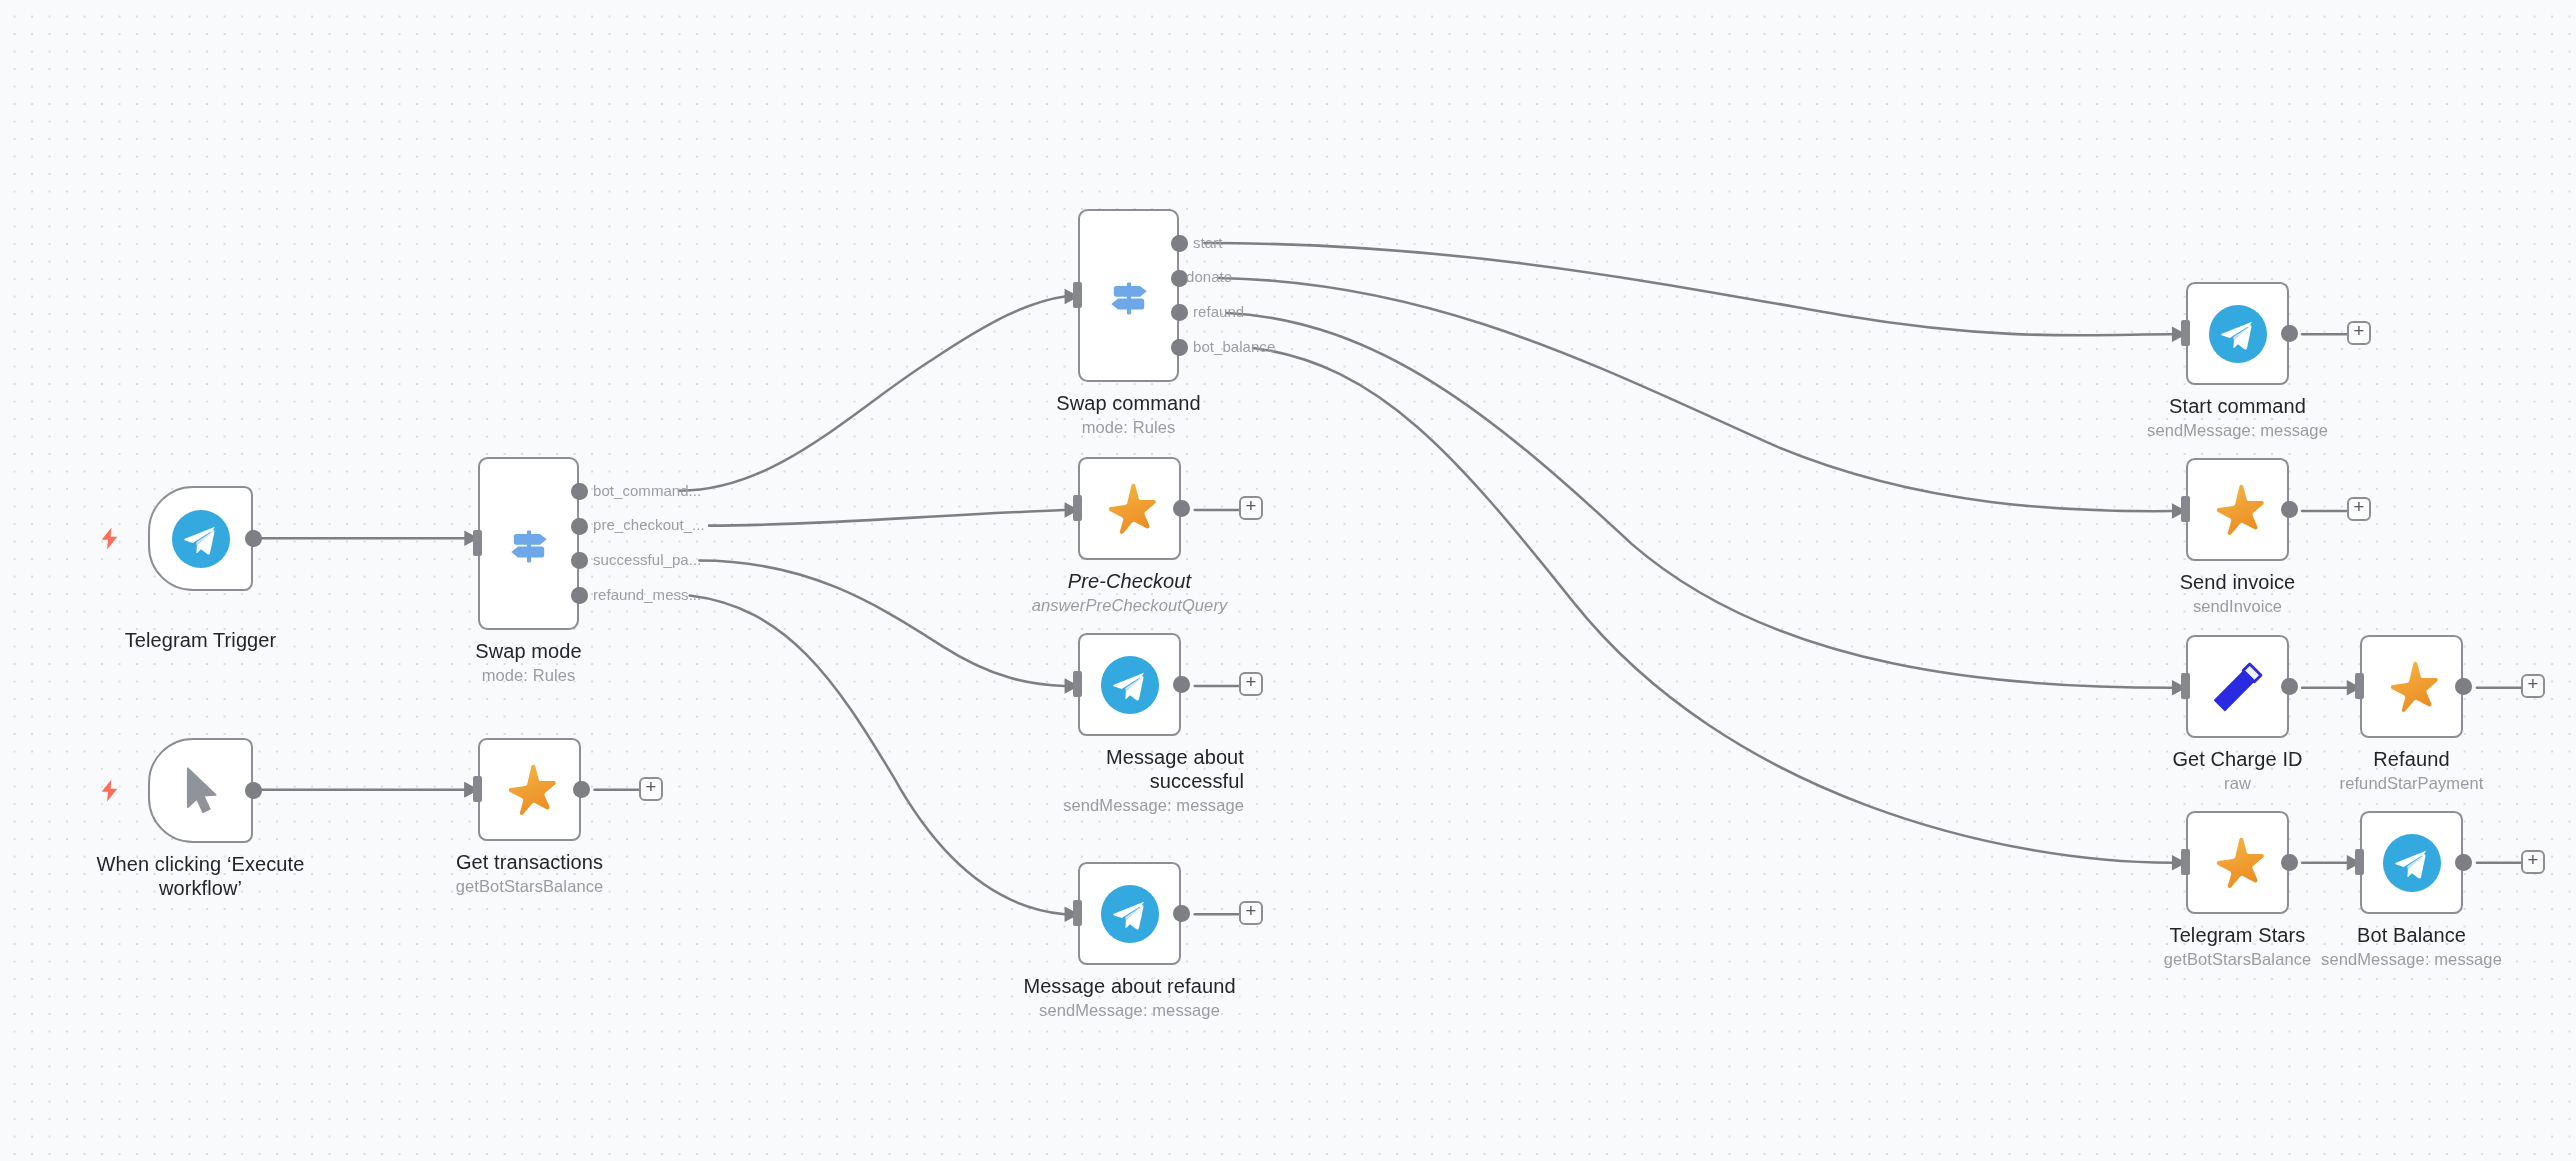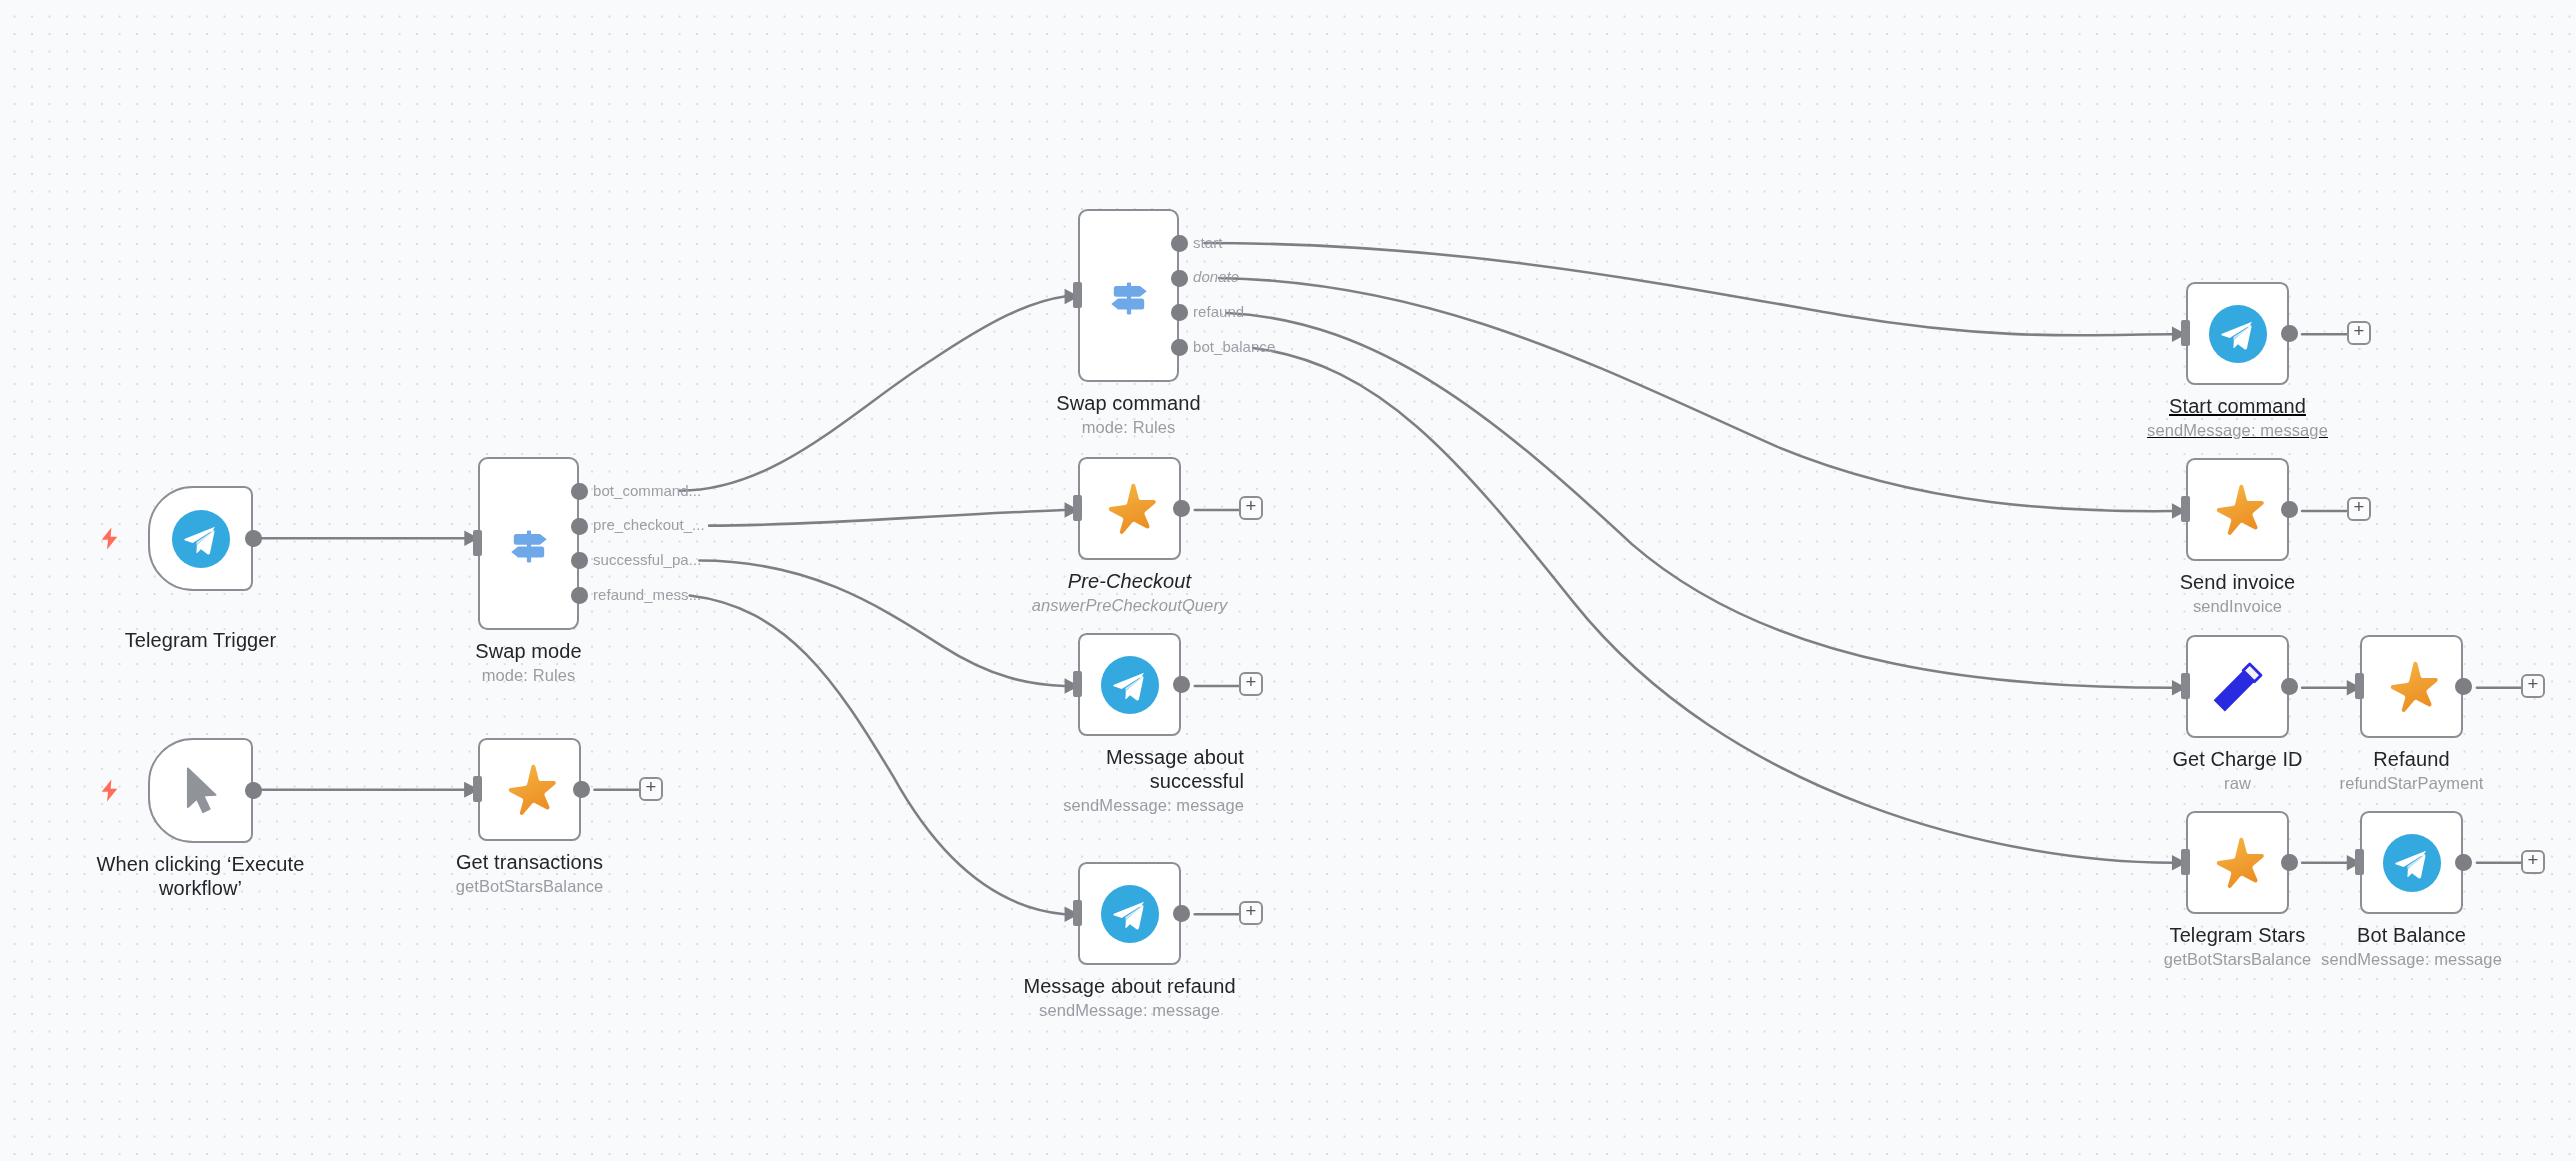--- a/index.html
+++ b/index.html
@@ -202,21 +202,21 @@
         <rect x="29.5" y="16" width="5" height="38" rx="1.6"></rect>
         <path d="M17 20 h28 l8 6.5 -8 6.5 h-28 a3 3 0 0 1 -3 -3 v-7 a3 3 0 0 1 3 -3 z"></path>
         <path d="M47 35 h-28 l-8 6.5 8 6.5 h28 a3 3 0 0 0 3 -3 v-7 a3 3 0 0 0 -3 -3 z"></path>
       </g>
     </svg>
         </div>
         <div class="in-bar" style="left:-4.9px;top:73px;"></div>
         <div class="out-dot" style="left:93px;top:26px;"></div>
         <span class="port-label" style="left:115px;top:25px;">start</span>
         <div class="out-dot" style="left:93px;top:61px;"></div>
-        <span class="port-label" style="left:115px;top:59px;font-style:italic;">donate</span>
+        <span class="port-label" style="left:108px;top:59px;">donate</span>
         <div class="out-dot" style="left:93px;top:95px;"></div>
         <span class="port-label" style="left:115px;top:94px;">refaund</span>
         <div class="out-dot" style="left:93px;top:130px;"></div>
         <span class="port-label" style="left:115px;top:129px;">bot_balance</span>
         <div class="caption" style="top:182px;width:227px;">
              <div class="title">Swap command</div>
              <div class="subtitle">mode: Rules</div>
            </div>
       </div>
       <div class="node" style="left: 1078px; top: 457px; width: 103px; height: 103px;">
@@ -322,21 +322,21 @@
       <circle cx="32" cy="32" r="31" fill="#34a9e0"></circle>
       <path d="M47 19 L15.5 31.4c-1.7.7-1.7 1.9-.3 2.3l8 2.5 18.6-11.7c.9-.5 1.7-.2 1 .4L27.6 38.4l-.5 8.6c.7 0 1-.3 1.4-.7l3.4-3.3 7.1 5.2c1.3.7 2.2.3 2.6-1.2l4.7-22.1c.5-1.8-.6-2.6-1.8-2.1z" fill="#ffffff"></path>
       <path d="M27.1 38.4l18.6-14.6c.7-.6-.1-.9-1-.4L27.1 35.1z" fill="#cfe5f3"></path>
     </svg>
         </div>
         <div class="in-bar" style="left:-4.9px;top:38px;"></div>
         <div class="out-dot" style="left:95px;top:43px;"></div>
         <div class="plus" style="left:161px;top:39px;">
           <span>+</span>
         </div>
-        <div class="caption" style="top:112px;width:229px;text-decoration:underline;">
+        <div class="caption" style="top:112px;width:229px;">
              <div class="title">Start command</div>
              <div class="subtitle">sendMessage: message</div>
            </div>
       </div>
       <div class="node" style="left: 2186px; top: 458px; width: 103px; height: 103px;">
         <div class="box " style="width:103px;height:103px;">
           <svg class="icon" width="60" height="60" viewBox="0 0 64 64">
       <defs>
         <linearGradient id="stg62" x1="0" y1="0" x2="0.4" y2="1">
           <stop offset="0" stop-color="#f6b845"></stop>

